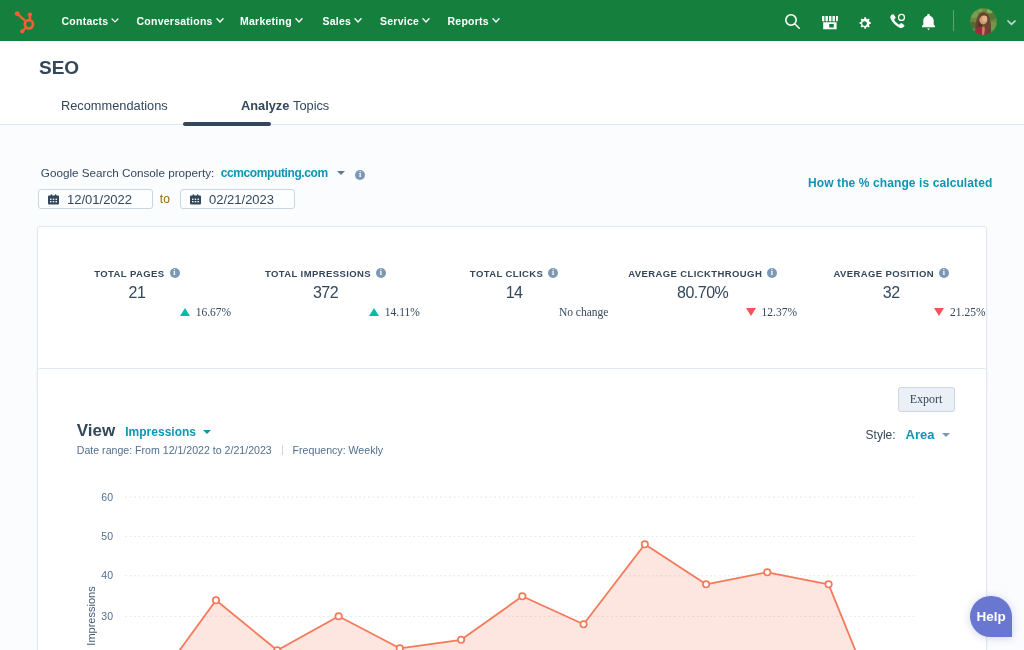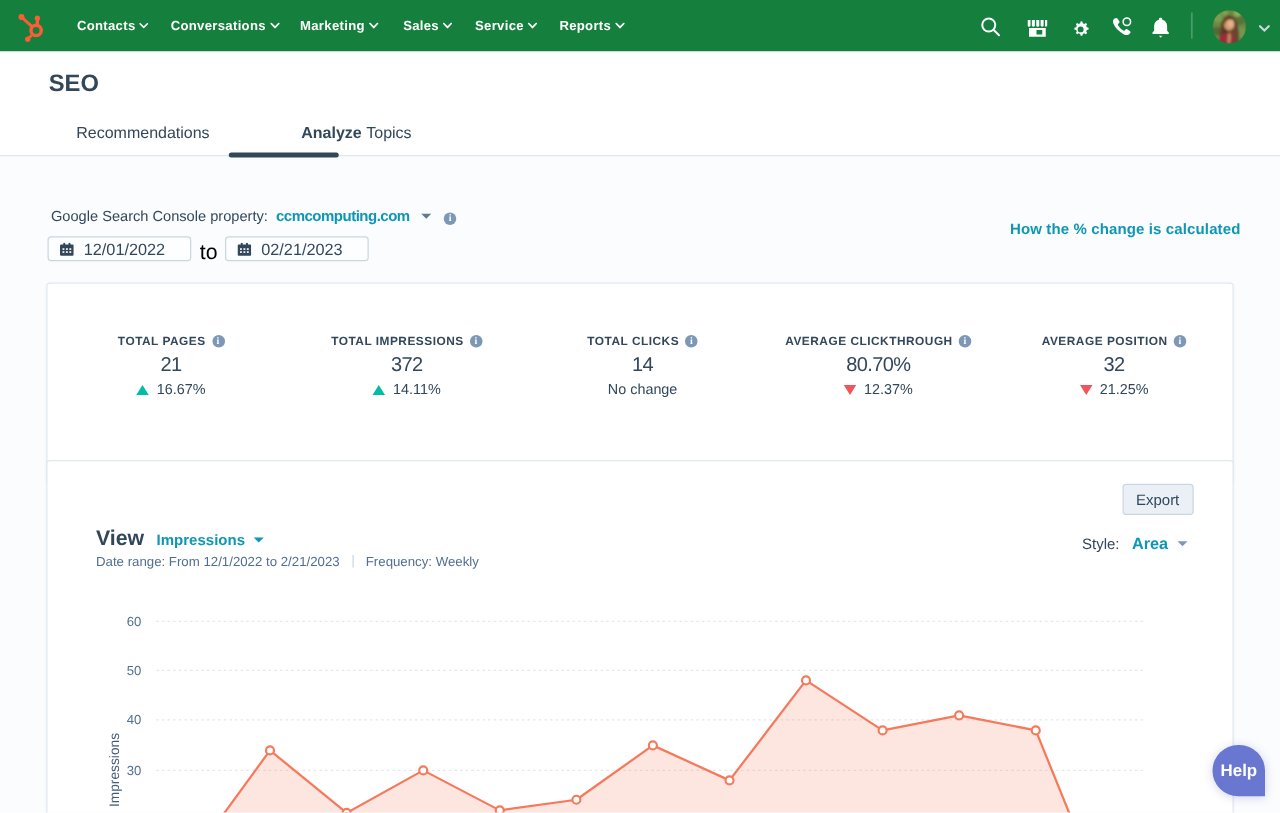--- a/index.html
+++ b/index.html
@@ -23,21 +23,21 @@
   .tri-up { display:inline-block; width:0; height:0; border-left:5px solid transparent; border-right:5px solid transparent; border-bottom:8px solid #00bda5; }
   .tri-down { display:inline-block; width:0; height:0; border-left:5px solid transparent; border-right:5px solid transparent; border-top:8px solid #f2545b; }
   .infoi { display:inline-block; width:10px; height:10px; border-radius:50%; background:#7c98b6; color:#fff;
            font-size:8px; font-weight:bold; text-align:center; line-height:10px; font-family:"Liberation Serif",serif; }
   .dateinput { position:absolute; top:189px; height:20px; width:115px; border:1px solid #cbd6e2; border-radius:3px;
                background:#fdfeff; display:flex; align-items:center; padding-left:9px; font-size:13px; color:#33475b; }
   .dateinput svg { margin-right:8px; }
   .statcol { flex:1; text-align:center; }
   .statlabel { font-size:9.5px; font-weight:bold; letter-spacing:.4px; color:#33475b; display:flex; align-items:center; justify-content:center; gap:5px; }
   .statvalue { font-size:16px; color:#33475b; margin-top:5px; letter-spacing:-0.5px;}
-  .statchange { margin-top:4px; font-size:11.5px; color:#33475b; display:flex; align-items:center; justify-content:center; gap:6px; }
+  .statchange { margin-top:4px; font-size:11.5px; color:#33475b; display:flex; align-items:center; justify-content:flex-end; gap:6px;font-family:Liberation Serif, serif; }
   #help { position:absolute; left:969.8px; top:595.8px; width:42.6px; height:41.2px; background:#6a77d0;
           border-radius:21px 21px 0 21px; color:#fff; font-size:13.5px; font-weight:bold;
           display:flex; align-items:center; justify-content:center; box-shadow:0 1px 8px rgba(80,90,180,0.25); }
 </style>
 </head>
 <body>
 <div id="lower"></div>
 
 <div id="nav">
   <svg class="abs" style="left:12px; top:9px;" width="26" height="26" viewBox="0 0 26 26">
@@ -148,21 +148,21 @@
       <rect x="6.8" y="0.2" width="1.6" height="2.6" rx="0.8" fill="#33475b"></rect>
       <g fill="#fdfeff">
         <rect x="2" y="4.6" width="1.5" height="1.3"></rect>
         <rect x="4.75" y="4.6" width="1.5" height="1.3"></rect>
         <rect x="7.5" y="4.6" width="1.5" height="1.3"></rect>
         <rect x="2" y="7" width="1.5" height="1.3"></rect>
         <rect x="4.75" y="7" width="1.5" height="1.3"></rect>
         <rect x="7.5" y="7" width="1.5" height="1.3"></rect>
       </g>
     </svg>12/01/2022</div>
-<div class="abs" style="left:159.8px; top:192px; font-size:17px; color:#000000;">to</div>
+<div class="abs" style="left:159.8px; top:192px; font-size:12px; color:#a16207;">to</div>
 <div class="dateinput" style="left:180px;"><svg width="11" height="11" viewBox="0 0 11 11">
       <path fill="#33475b" d="M1 2h9v8H1z M0 2.5 A1 1 0 0 1 1 1.5 h9 a1 1 0 0 1 1 1 v7 a1 1 0 0 1 -1 1 h-9 a1 1 0 0 1 -1 -1 z"></path>
       <rect x="2.6" y="0.2" width="1.6" height="2.6" rx="0.8" fill="#33475b"></rect>
       <rect x="6.8" y="0.2" width="1.6" height="2.6" rx="0.8" fill="#33475b"></rect>
       <g fill="#fdfeff">
         <rect x="2" y="4.6" width="1.5" height="1.3"></rect>
         <rect x="4.75" y="4.6" width="1.5" height="1.3"></rect>
         <rect x="7.5" y="4.6" width="1.5" height="1.3"></rect>
         <rect x="2" y="7" width="1.5" height="1.3"></rect>
         <rect x="4.75" y="7" width="1.5" height="1.3"></rect>
@@ -192,21 +192,21 @@
     <div class="statchange"><span class="tri-down"></span>12.37%</div>
   </div>
   <div class="statcol">
     <div class="statlabel">AVERAGE POSITION <span class="infoi">i</span></div>
     <div class="statvalue">32</div>
     <div class="statchange"><span class="tri-down"></span>21.25%</div>
   </div>
 </div>
 
 <div class="card" style="left:36.6px; top:367.7px; width:950px; height:300px; overflow:hidden;">
-  <div class="abs" style="left:860px; top:18.8px; width:57px; height:25px; background:#eaf0f6; border:1px solid #cbd6e2; border-radius:3px; font-size:12px; color:#33475b; display:flex; align-items:center; justify-content:center;">Export</div>
+  <div class="abs" style="left:860px; top:18.8px; width:57px; height:25px; background:#eaf0f6; border:1px solid #cbd6e2; border-radius:3px; font-size:12px; color:#33475b; display:flex; align-items:center; justify-content:center;font-family:Liberation Serif, serif;">Export</div>
   <div class="abs" style="left:39.2px; top:52px; font-size:17px; font-weight:bold; color:#33475b;">View</div>
   <div class="abs" style="left:87.7px; top:56.5px; font-size:12px; font-weight:bold;"><span class="teal">Impressions</span>
     <span class="caret-down" style="border-top-color:#0e96b4; margin-left:4px; vertical-align:2px;"></span></div>
   <div class="abs" style="left:39.2px; top:75.5px; font-size:10.6px; color:#516f90;">Date range: From 12/1/2022 to 2/21/2023 <span style="display:inline-block; width:1px; height:10px; background:#cbd6e2; margin:0 7px; vertical-align:-1px;"></span> Frequency: Weekly</div>
   <div class="abs" style="left:828px; top:58.5px; font-size:12px; color:#33475b;">Style:&nbsp;&nbsp; <span class="teal" style="font-weight:bold; font-size:13px;">Area</span>
     <span class="caret-down" style="border-top-color:#7c98b6; margin-left:4px; vertical-align:2px;"></span></div>
 
   <svg class="abs" style="left:0; top:0;" width="950" height="300" viewBox="0 0 950 300">
     <g stroke="#e2e8ef" stroke-width="1" stroke-dasharray="2,2.5">
       <line x1="87" y1="128.1" x2="878" y2="128.1"></line>

